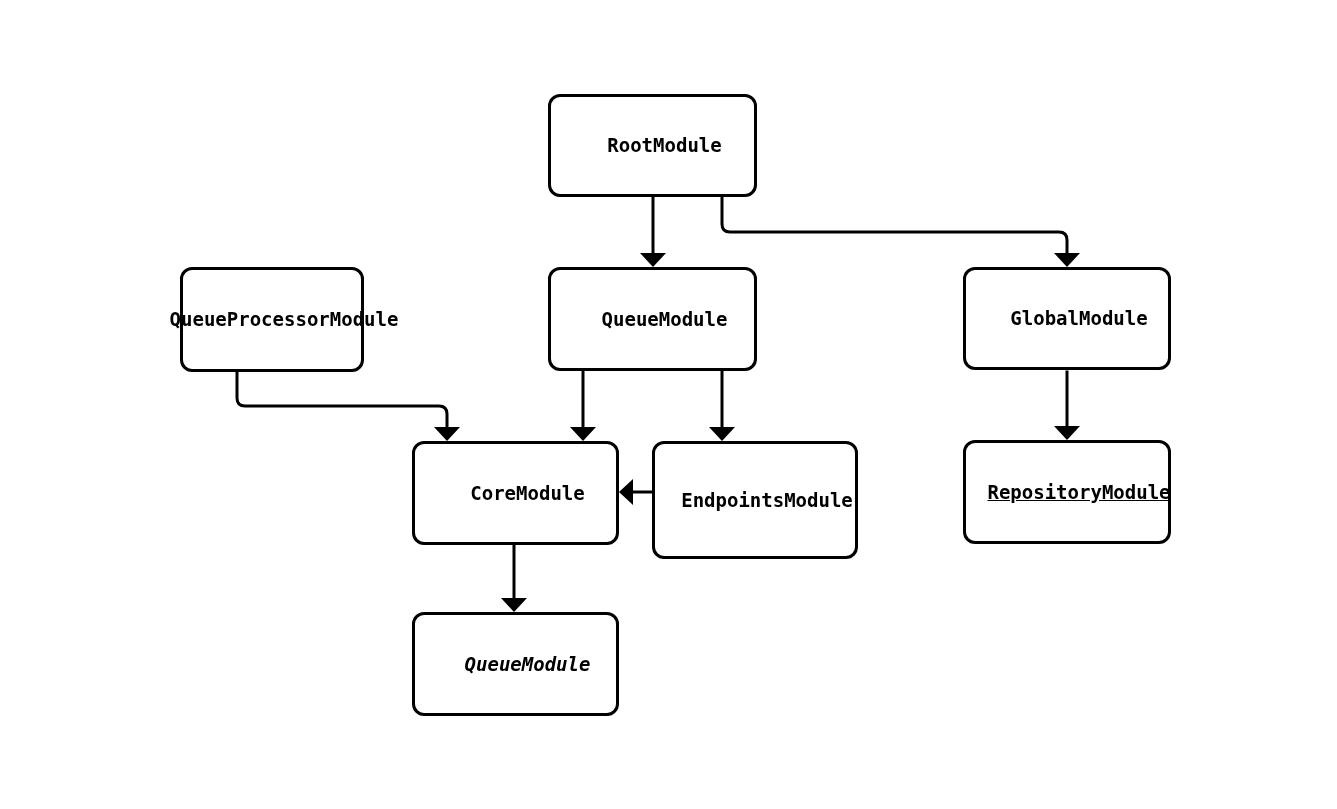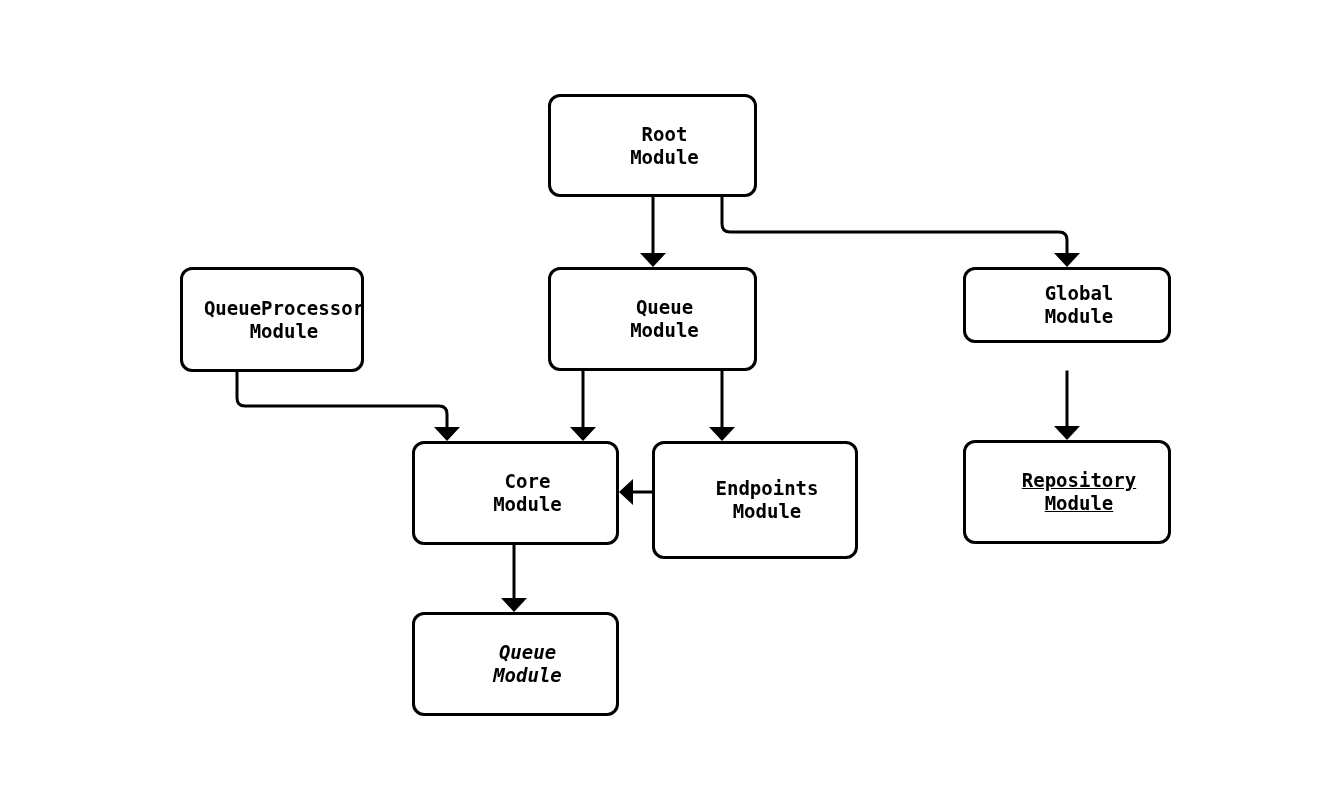--- a/index.html
+++ b/index.html
@@ -22,21 +22,21 @@
     width: 1337px;
     height: 809px;
   }
   .node {
     position: absolute;
     box-sizing: border-box;
     border: 3px solid #000000;
     border-radius: 12px;
     background: #ffffff;
     display: flex;
-    flex-direction: column;
+    flex-direction: row;
     align-items: center;
     justify-content: center;
     text-align: center;
     padding-left: 24px;
   }
   .node span {
     display: block;
     font-weight: bold;
     font-size: 19px;
     line-height: 23px;
@@ -72,21 +72,21 @@
         <span>Module</span>
       </div>
       <div class="node" style="left: 133px; top: 267px; width: 184px; height: 105px; margin-left: 47px;">
         <span>QueueProcessor</span>
         <span>Module</span>
       </div>
       <div class="node" style="left: 548px; top: 267px; width: 209px; height: 104px;">
         <span>Queue</span>
         <span>Module</span>
       </div>
-      <div class="node" style="left: 963px; top: 267px; width: 208px; height: 76px;">
+      <div class="node" style="left: 963px; top: 267px; width: 208px; height: 103px;">
         <span>Global</span>
         <span>Module</span>
       </div>
       <div class="node" style="left: 412px; top: 441px; width: 207px; height: 104px;">
         <span>Core</span>
         <span>Module</span>
       </div>
       <div class="node" style="left: 652px; top: 441px; width: 206px; height: 118px;">
         <span>Endpoints</span>
         <span>Module</span>

